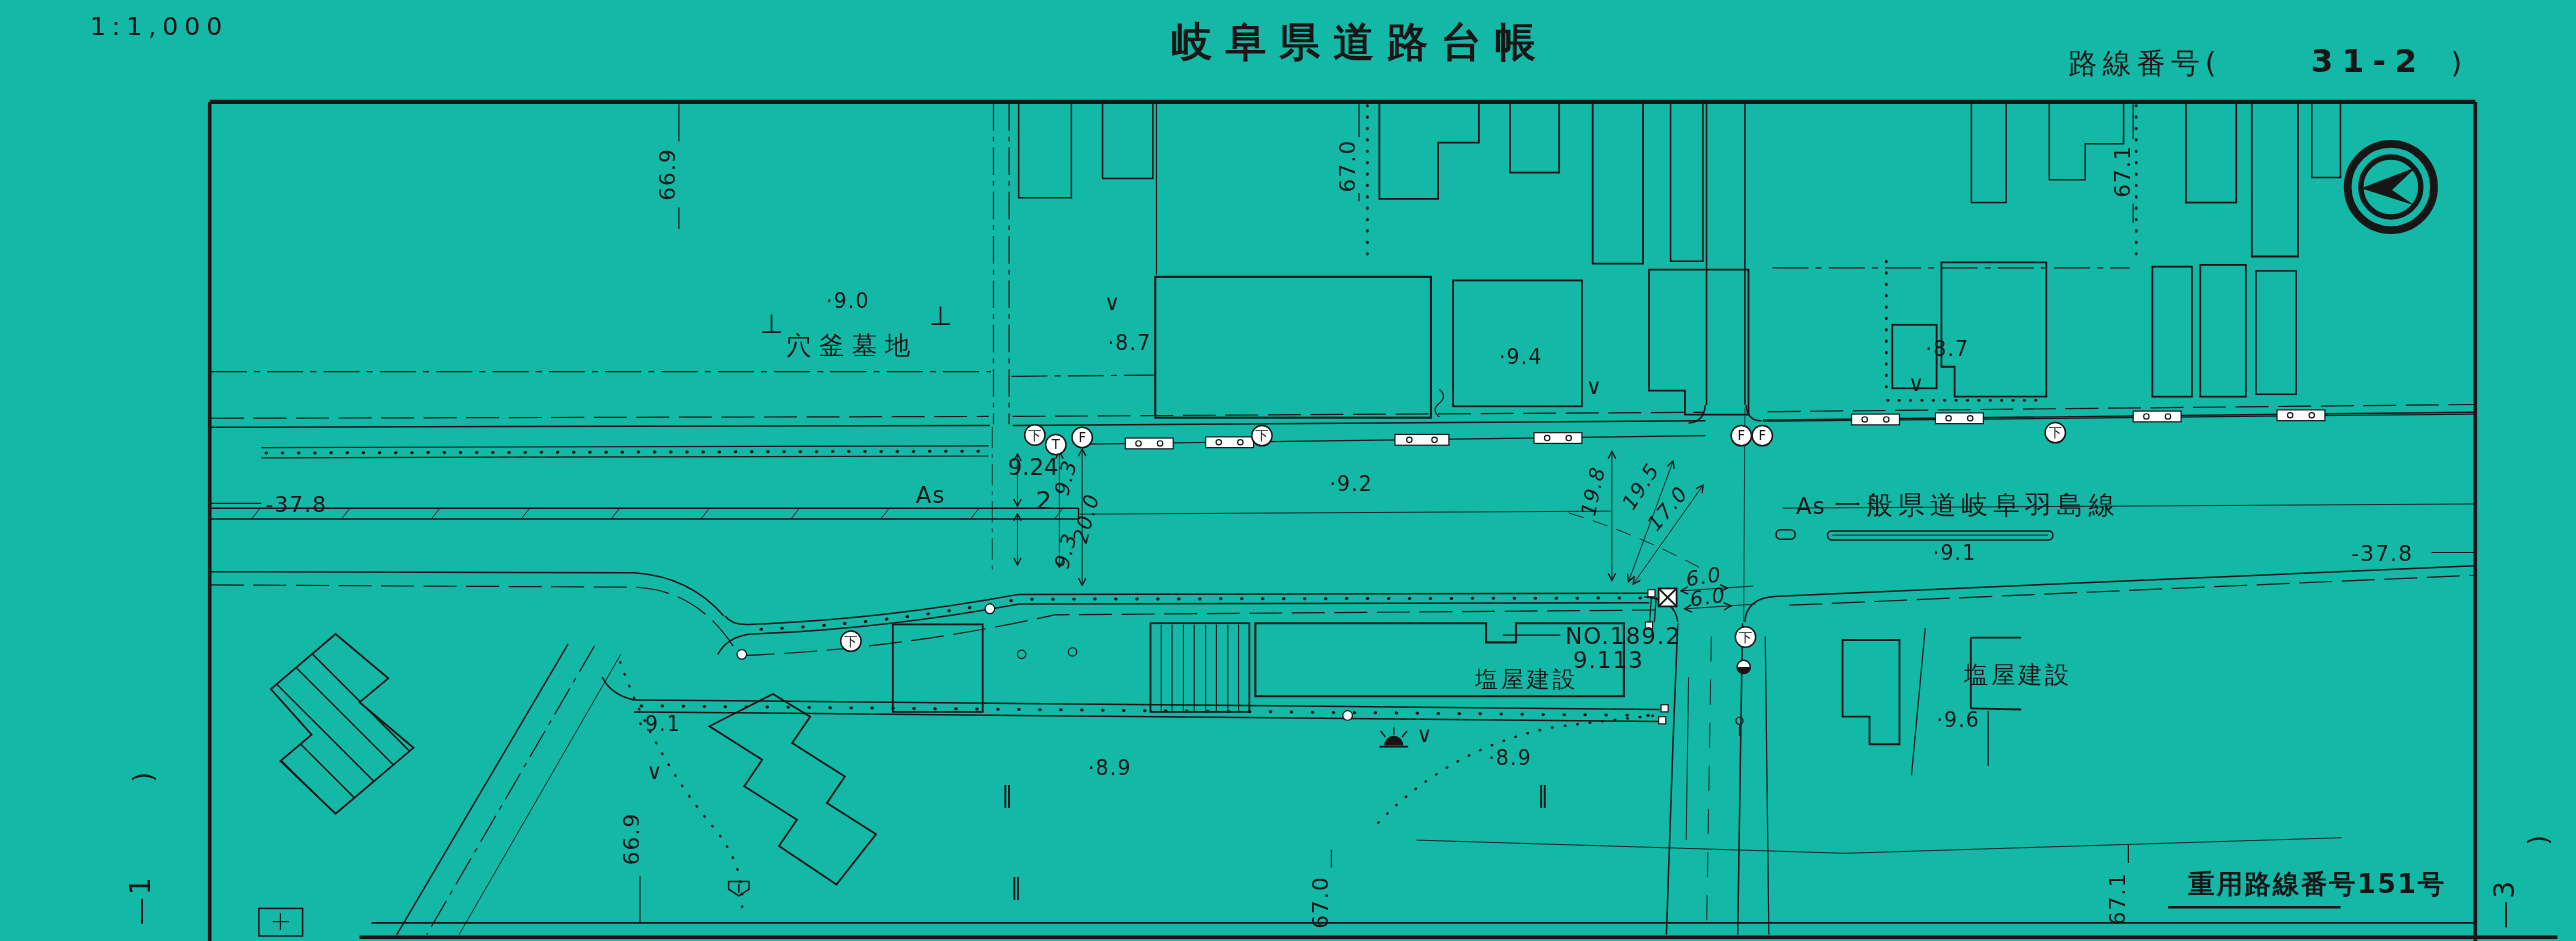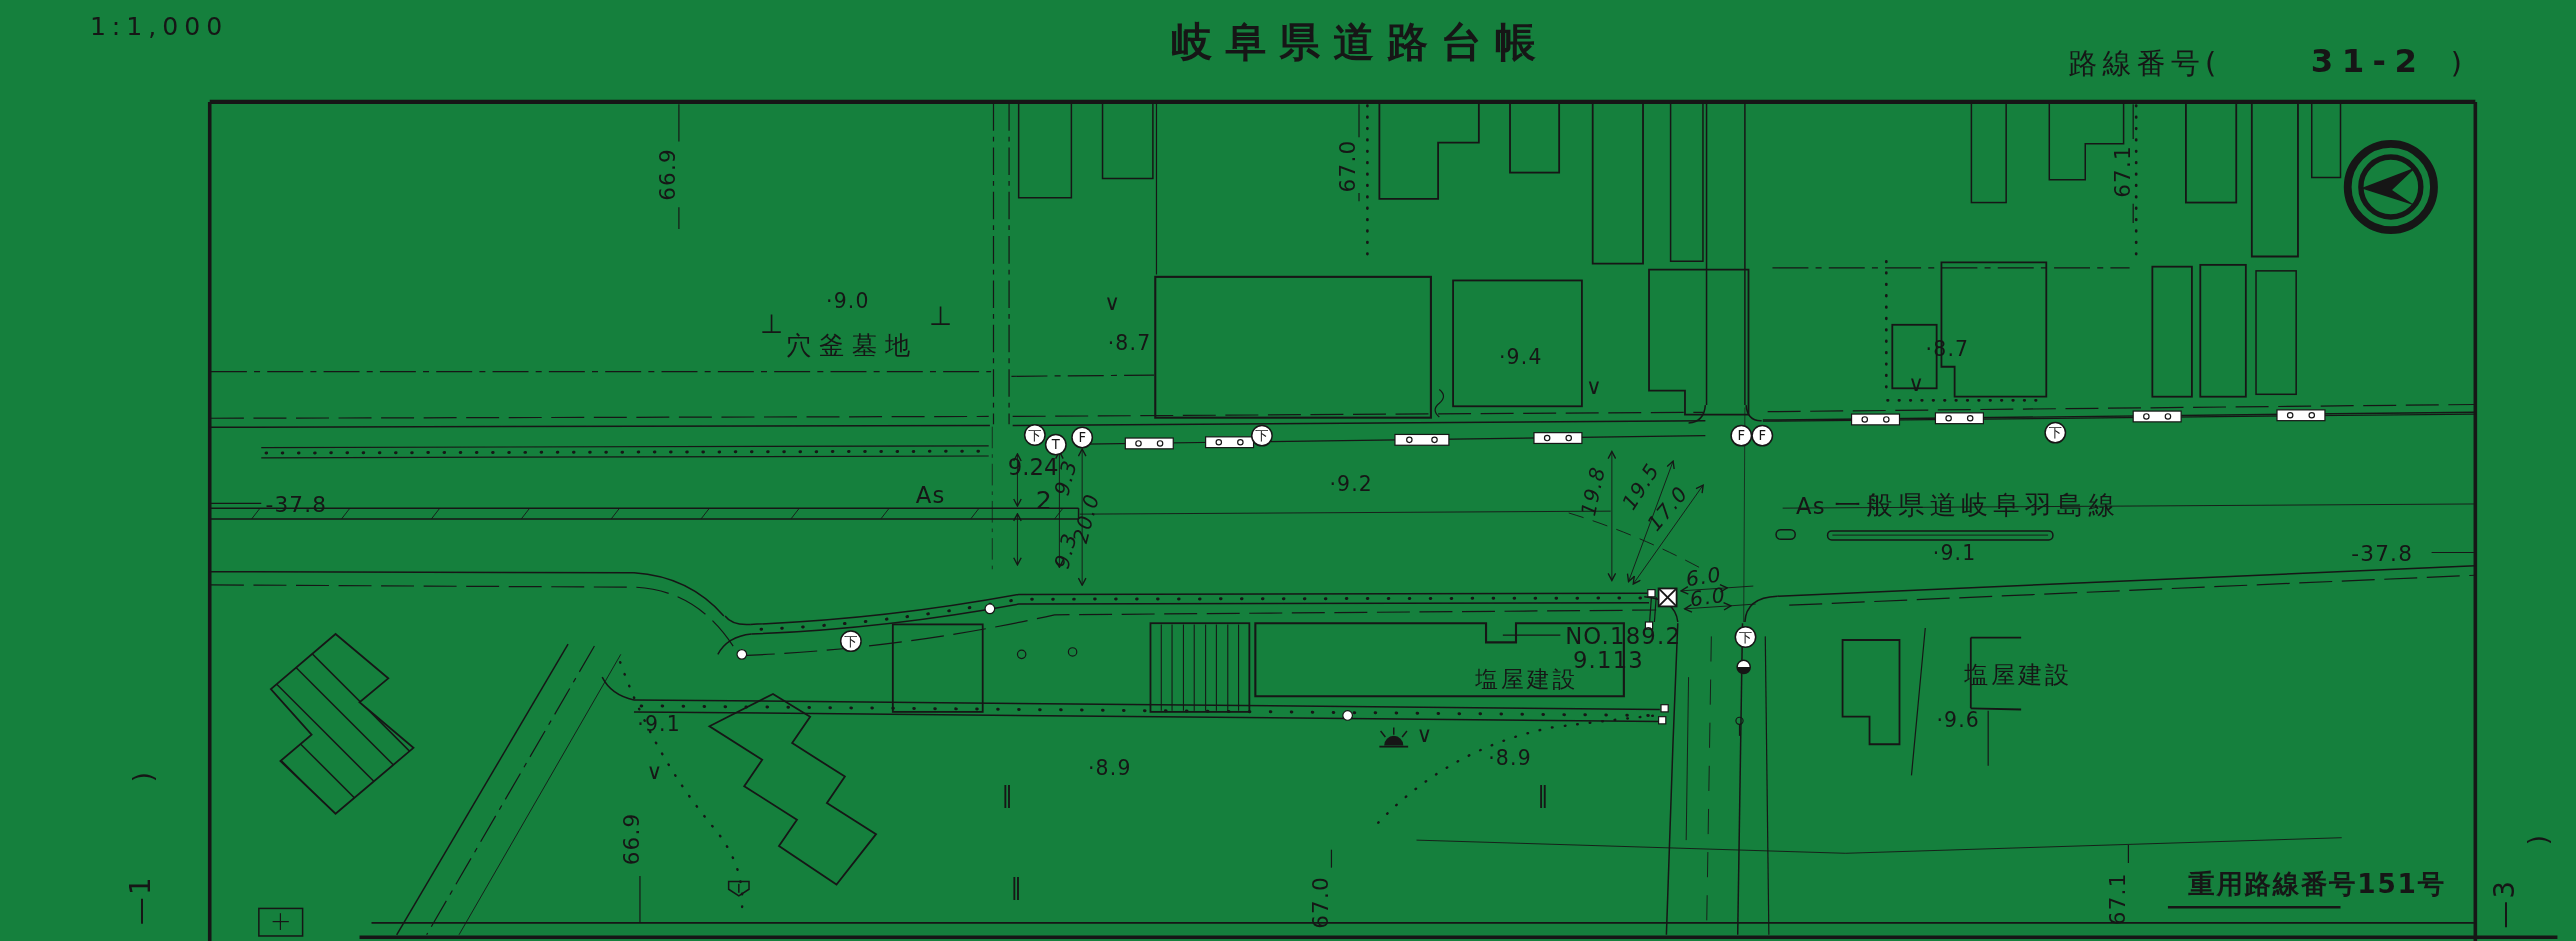--- a/index.html
+++ b/index.html
@@ -1,16 +1,16 @@
 <!DOCTYPE html>
 <html style="font-size:9.6px"><head>
 <meta charset="utf-8">
 <style>
   html,body{margin:0;padding:0;background:#ffffff;}
-  .sheet{position:relative;width:2576px;height:942px;background:#15803d;overflow:hidden;}
+  .sheet{position:relative;width:2576px;height:942px;background:#14b8a6;overflow:hidden;}
   svg{display:block;}
   svg text{fill:#161616;font-family:"DejaVu Sans","Liberation Sans",sans-serif;}
   svg line,svg path,svg polyline,svg polygon,svg rect,svg circle,svg ellipse{stroke:#161616;fill:none;}
   .title{font-size:68px;font-weight:bold;letter-spacing:22px;}
   .scale{font-size:42px;letter-spacing:10px;}
   .route{font-size:48px;letter-spacing:9px;}
   .routeNum{font-size:54px;letter-spacing:14px;font-weight:bold;}
   .note{font-size:44px;letter-spacing:3px;font-weight:bold;}
   .gridlab{font-size:36px;letter-spacing:2px;}
   .lab{font-size:42px;letter-spacing:13px;}

